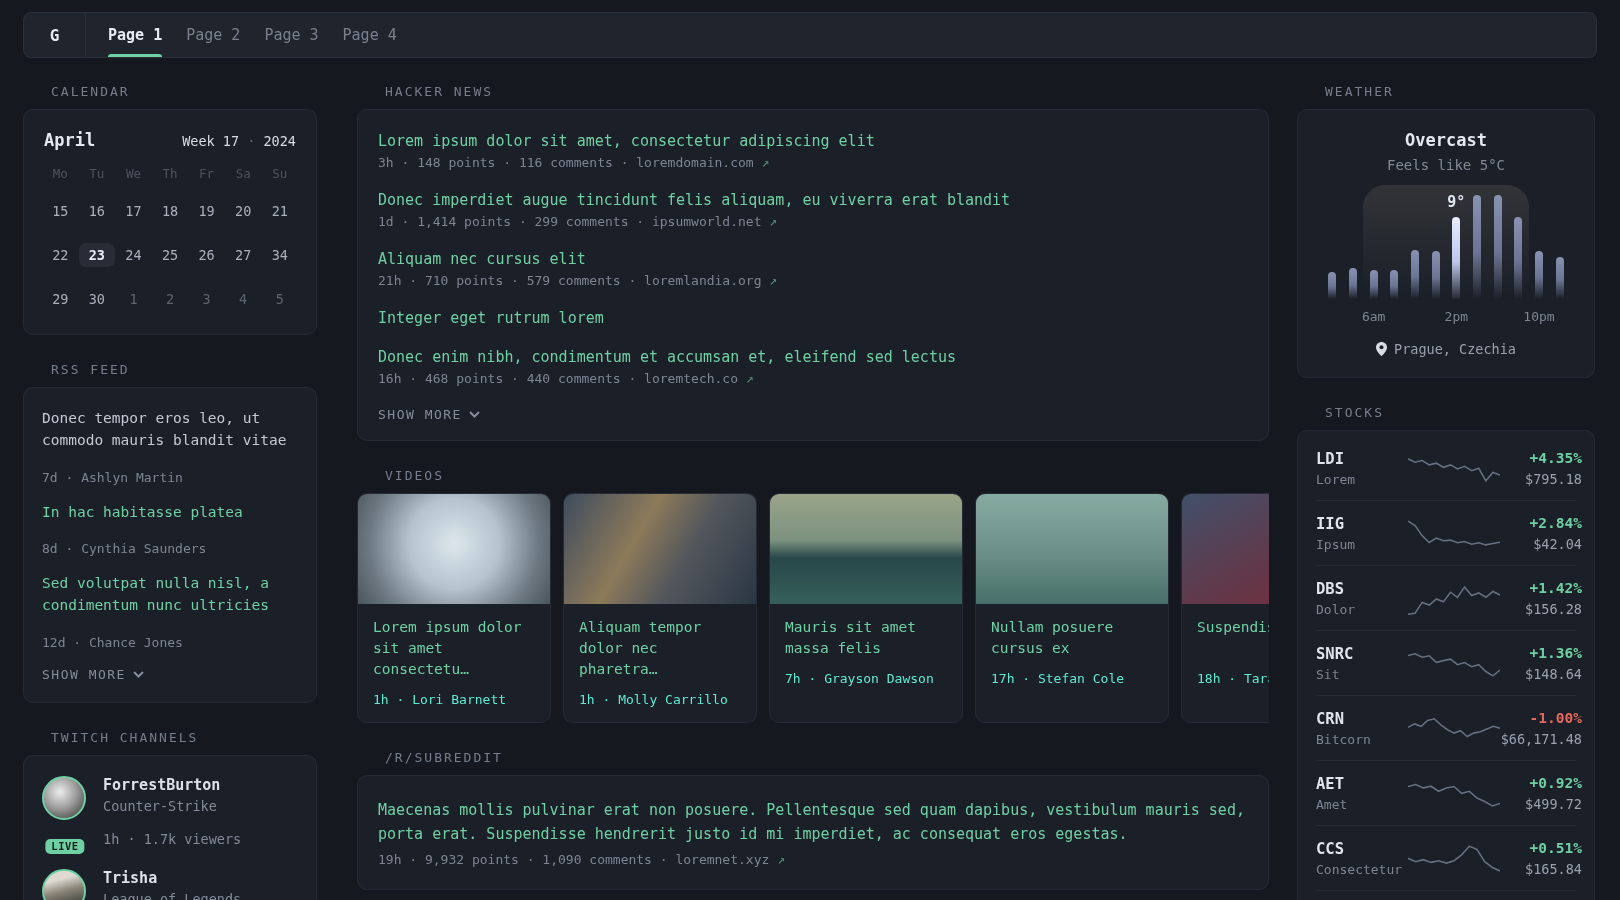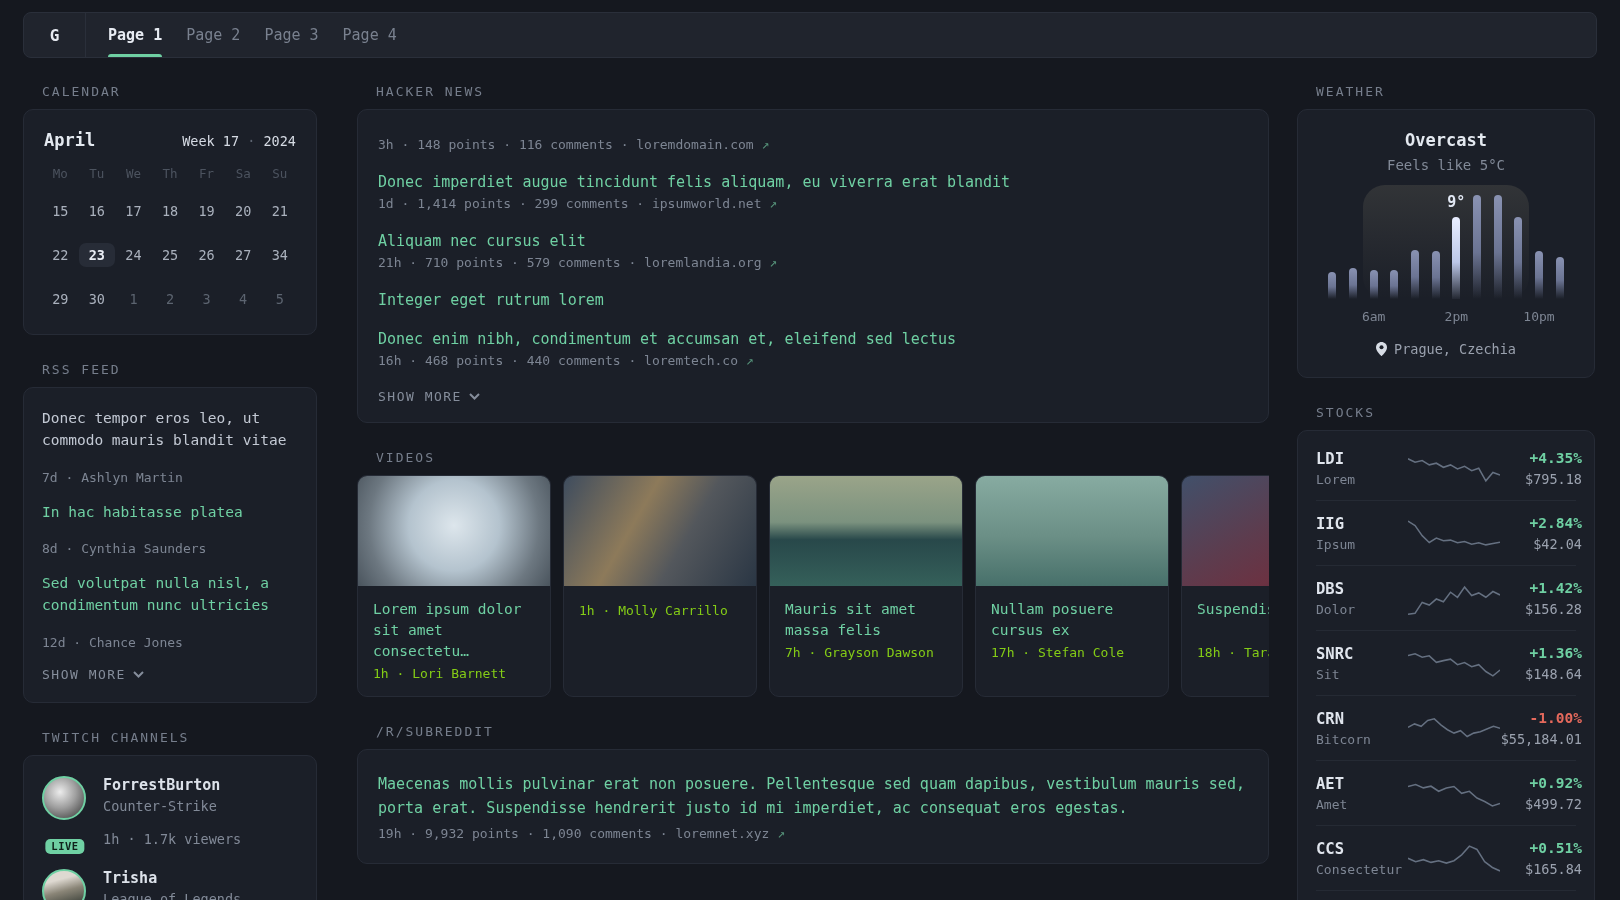--- a/index.html
+++ b/index.html
@@ -48,21 +48,21 @@
     display:flex;
     padding: 26px 23px 0 23px;
     align-items: flex-start;
   }
   .col-left  { width:294px; flex:0 0 294px; margin-right:40px; }
   .col-mid   { width:912px; flex:0 0 912px; margin-right:28px; }
   .col-right { width:298px; flex:0 0 298px; }
   .section { margin-bottom: 27px; }
   .section-title {
     font-size:13px; letter-spacing:2px; color:#767e8c;
-    margin: 0 0 10px 19px; font-weight:normal;
+    margin: 0 0 10px 28px; font-weight:normal;
   }
   .panel {
     background:#1b1f28;
     border:1px solid #262b36;
     border-radius:10px;
     padding:20px 18px;
   }
   
   .cal-head { display:flex; justify-content:space-between; align-items:baseline; padding:0 2px; }
   .cal-month { color:#e4e9f0; font-size:17px; font-weight:bold; }
@@ -125,21 +125,21 @@
     background:#1b1f28; border:1px solid #262b36; border-radius:10px;
     overflow:hidden;
   }
   .video-thumb { width:100%; height:110px; cursor:pointer; }
   .video-body { padding:13px 15px 15px 15px; }
   .video-title {
     color:var(--accent,#6fd0a3); font-size:14.5px; line-height:1.45;
     min-height:42px; cursor:pointer;
     overflow:hidden;
   }
-  .video-meta { color:#84cc16; font-size:13px; margin-top:4px; white-space:nowrap; }
+  .video-meta { color:#5eead4; font-size:13px; margin-top:12px; white-space:nowrap; }
   
   .sub-title { color:var(--accent,#6fd0a3); font-size:15px; line-height:1.6; cursor:pointer; }
   .sub-meta  { color:#7d8593; font-size:13px; margin-top:6px; }
   
   .wx-cond { text-align:center; color:#e4e9f0; font-size:17px; font-weight:bold; }
   .wx-feels { text-align:center; color:#828a98; font-size:14px; margin-top:7px; }
   .wx-chart { position:relative; height:104px; margin:22px 6px 0 6px; }
   .wx-daylight {
     position:absolute; top:-10px; bottom:0;
     background:linear-gradient(rgba(232,219,175,0.11), rgba(232,219,175,0.03) 70%, rgba(232,219,175,0));
@@ -385,20 +385,21 @@
       </div>
     </section>
   </div>
 
   <div class="col-mid">
     <section class="section">
       <h2 class="section-title">HACKER NEWS</h2>
       <div class="panel" style="padding:22px 20px 18px 20px;">
         <div id="hn-list">
             <div class="hn-item">
+    <div class="hn-title">Lorem ipsum dolor sit amet, consectetur adipiscing elit</div>
     <div class="hn-meta"><span>3h · 148 points · 116 comments · loremdomain.com</span> <span class="ext-arrow">↗</span></div>
   </div>
             <div class="hn-item">
     <div class="hn-title">Donec imperdiet augue tincidunt felis aliquam, eu viverra erat blandit</div>
     <div class="hn-meta"><span>1d · 1,414 points · 299 comments · ipsumworld.net</span> <span class="ext-arrow">↗</span></div>
   </div>
             <div class="hn-item">
     <div class="hn-title">Aliquam nec cursus elit</div>
     <div class="hn-meta"><span>21h · 710 points · 579 comments · loremlandia.org</span> <span class="ext-arrow">↗</span></div>
   </div>
@@ -425,20 +426,21 @@
           <div class="video-card">
     <div class="video-thumb" style="background: radial-gradient(circle at 50% 45%, rgb(221, 230, 236) 0%, rgb(180, 195, 206) 40%, rgb(109, 120, 129) 75%, rgb(74, 84, 93) 100%);"></div>
     <div class="video-body">
       <div class="video-title">Lorem ipsum dolor sit amet consectetu…</div>
       <div class="video-meta">1h · Lori Barnett</div>
     </div>
   </div>
           <div class="video-card">
     <div class="video-thumb" style="background: linear-gradient(120deg, rgb(62, 76, 94) 0%, rgb(141, 122, 90) 38%, rgb(83, 87, 92) 62%, rgb(42, 54, 68) 100%);"></div>
     <div class="video-body">
+      <div class="video-title">Aliquam tempor dolor nec pharetra…</div>
       <div class="video-meta">1h · Molly Carrillo</div>
     </div>
   </div>
           <div class="video-card">
     <div class="video-thumb" style="background: linear-gradient(rgb(154, 164, 137) 0%, rgb(123, 146, 127) 42%, rgb(40, 72, 74) 58%, rgb(53, 96, 90) 100%);"></div>
     <div class="video-body">
       <div class="video-title">Mauris sit amet massa felis</div>
       <div class="video-meta">7h · Grayson Dawson</div>
     </div>
   </div>
@@ -603,21 +605,21 @@
       <div class="stock-sym">CRN</div>
       <div class="stock-name">Bitcorn</div>
     </div>
     <div class="stock-spark">
                 <svg viewBox="0 0 100 36" preserveAspectRatio="none">
                   <polyline points="0.0,16.3 7.1,12.9 14.3,15.3 21.4,9.5 28.6,7.8 35.7,13.9 42.9,18.7 50.0,22.1 57.1,19.7 64.3,25.5 71.4,22.1 78.6,20.7 85.7,18.0 92.9,15.3 100.0,17.3"></polyline>
                 </svg>
               </div>
     <div class="stock-right">
       <div class="stock-chg down">-1.00%</div>
-      <div class="stock-price">$55,184.01</div>
+      <div class="stock-price">$66,171.48</div>
     </div>
   </div>
             <div class="stock-row">
     <div class="stock-id">
       <div class="stock-sym">AET</div>
       <div class="stock-name">Amet</div>
     </div>
     <div class="stock-spark">
                 <svg viewBox="0 0 100 36" preserveAspectRatio="none">
                   <polyline points="0.0,10.5 8.3,8.5 16.7,11.9 25.0,10.2 33.3,15.3 41.7,11.9 50.0,10.5 58.3,17.3 66.7,15.3 75.0,22.1 83.3,25.5 91.7,29.9 100.0,27.5"></polyline>

